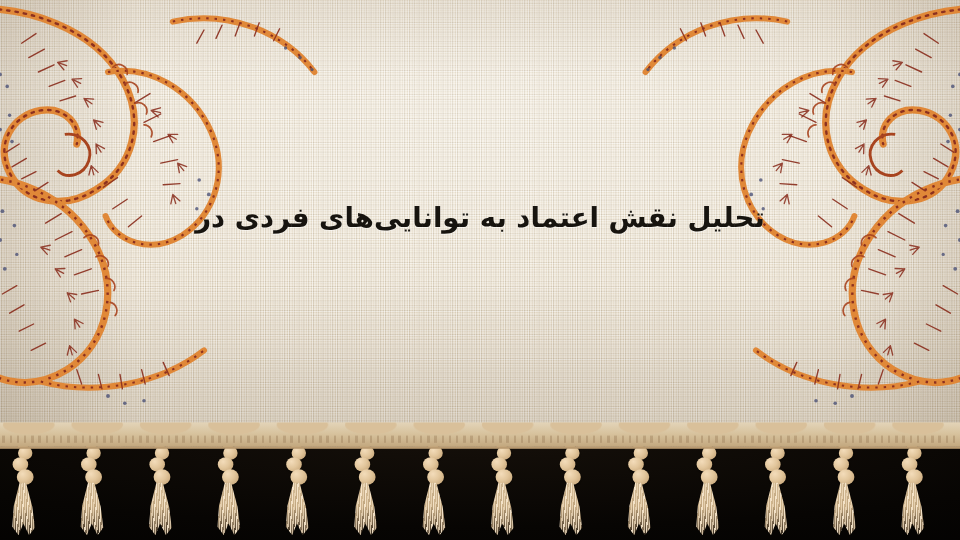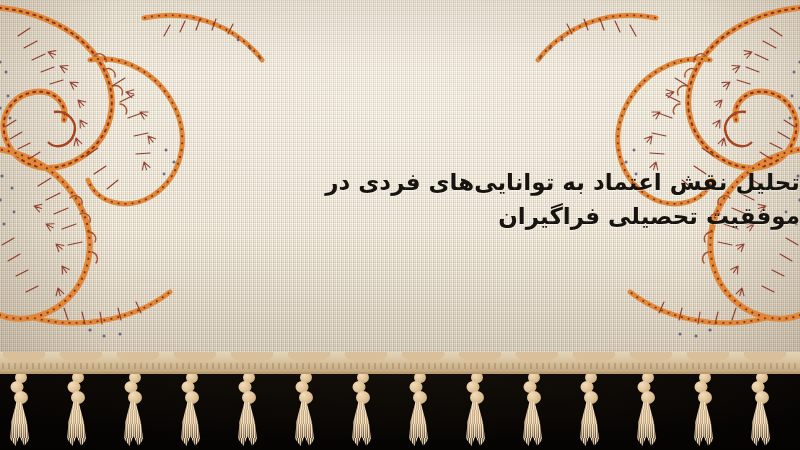--- a/index.html
+++ b/index.html
@@ -80,20 +80,21 @@
 
   
   .emb{position:absolute;top:0;width:310px;height:372px;pointer-events:none;}
   .emb.left{left:-6px;}
   .emb.right{right:-6px;transform:scaleX(-1);}
   .emb svg{width:100%;height:100%;display:block;}
 
   
   .title{
     position:absolute;left:0;top:165px;width:800px;
+    text-align:center;
     direction:rtl;
     color:#17140f;
     font-family:"DejaVu Sans","Liberation Sans",sans-serif;
     font-weight:700;
     font-size:23px;
     line-height:34px;
     letter-spacing:0px;
     text-shadow:0 1px 0 rgba(255,255,255,.45);
   }
   .title .ln{display:block;white-space:nowrap;}
@@ -366,16 +367,15 @@
       </g>
       <g stroke="#a8441f" stroke-width="1.4" fill="none" stroke-linecap="round" opacity=".9">
         <path d="M100,56 a7,7 0 0 1 12,6 M110,70 a7,7 0 0 1 11,7 M119,86 a7,7 0 0 1 9,9 M126,104 a7,7 0 0 1 6,10"></path>
         <path d="M76,198 a7,7 0 0 1 12,6 M86,214 a7,7 0 0 1 10,8 M94,232 a7,7 0 0 1 7,10 M98,252 a7,7 0 0 1 4,11"></path>
       </g>
     </svg>
   </div>
 
   <div class="title">
     <span class="ln">تحلیل نقش اعتماد به توانایی‌های فردی در</span>
-    <span class="ln">موفقیت تحصیلی فراگیران</span>
   </div>
 
 </div>
 
 </body></html>

